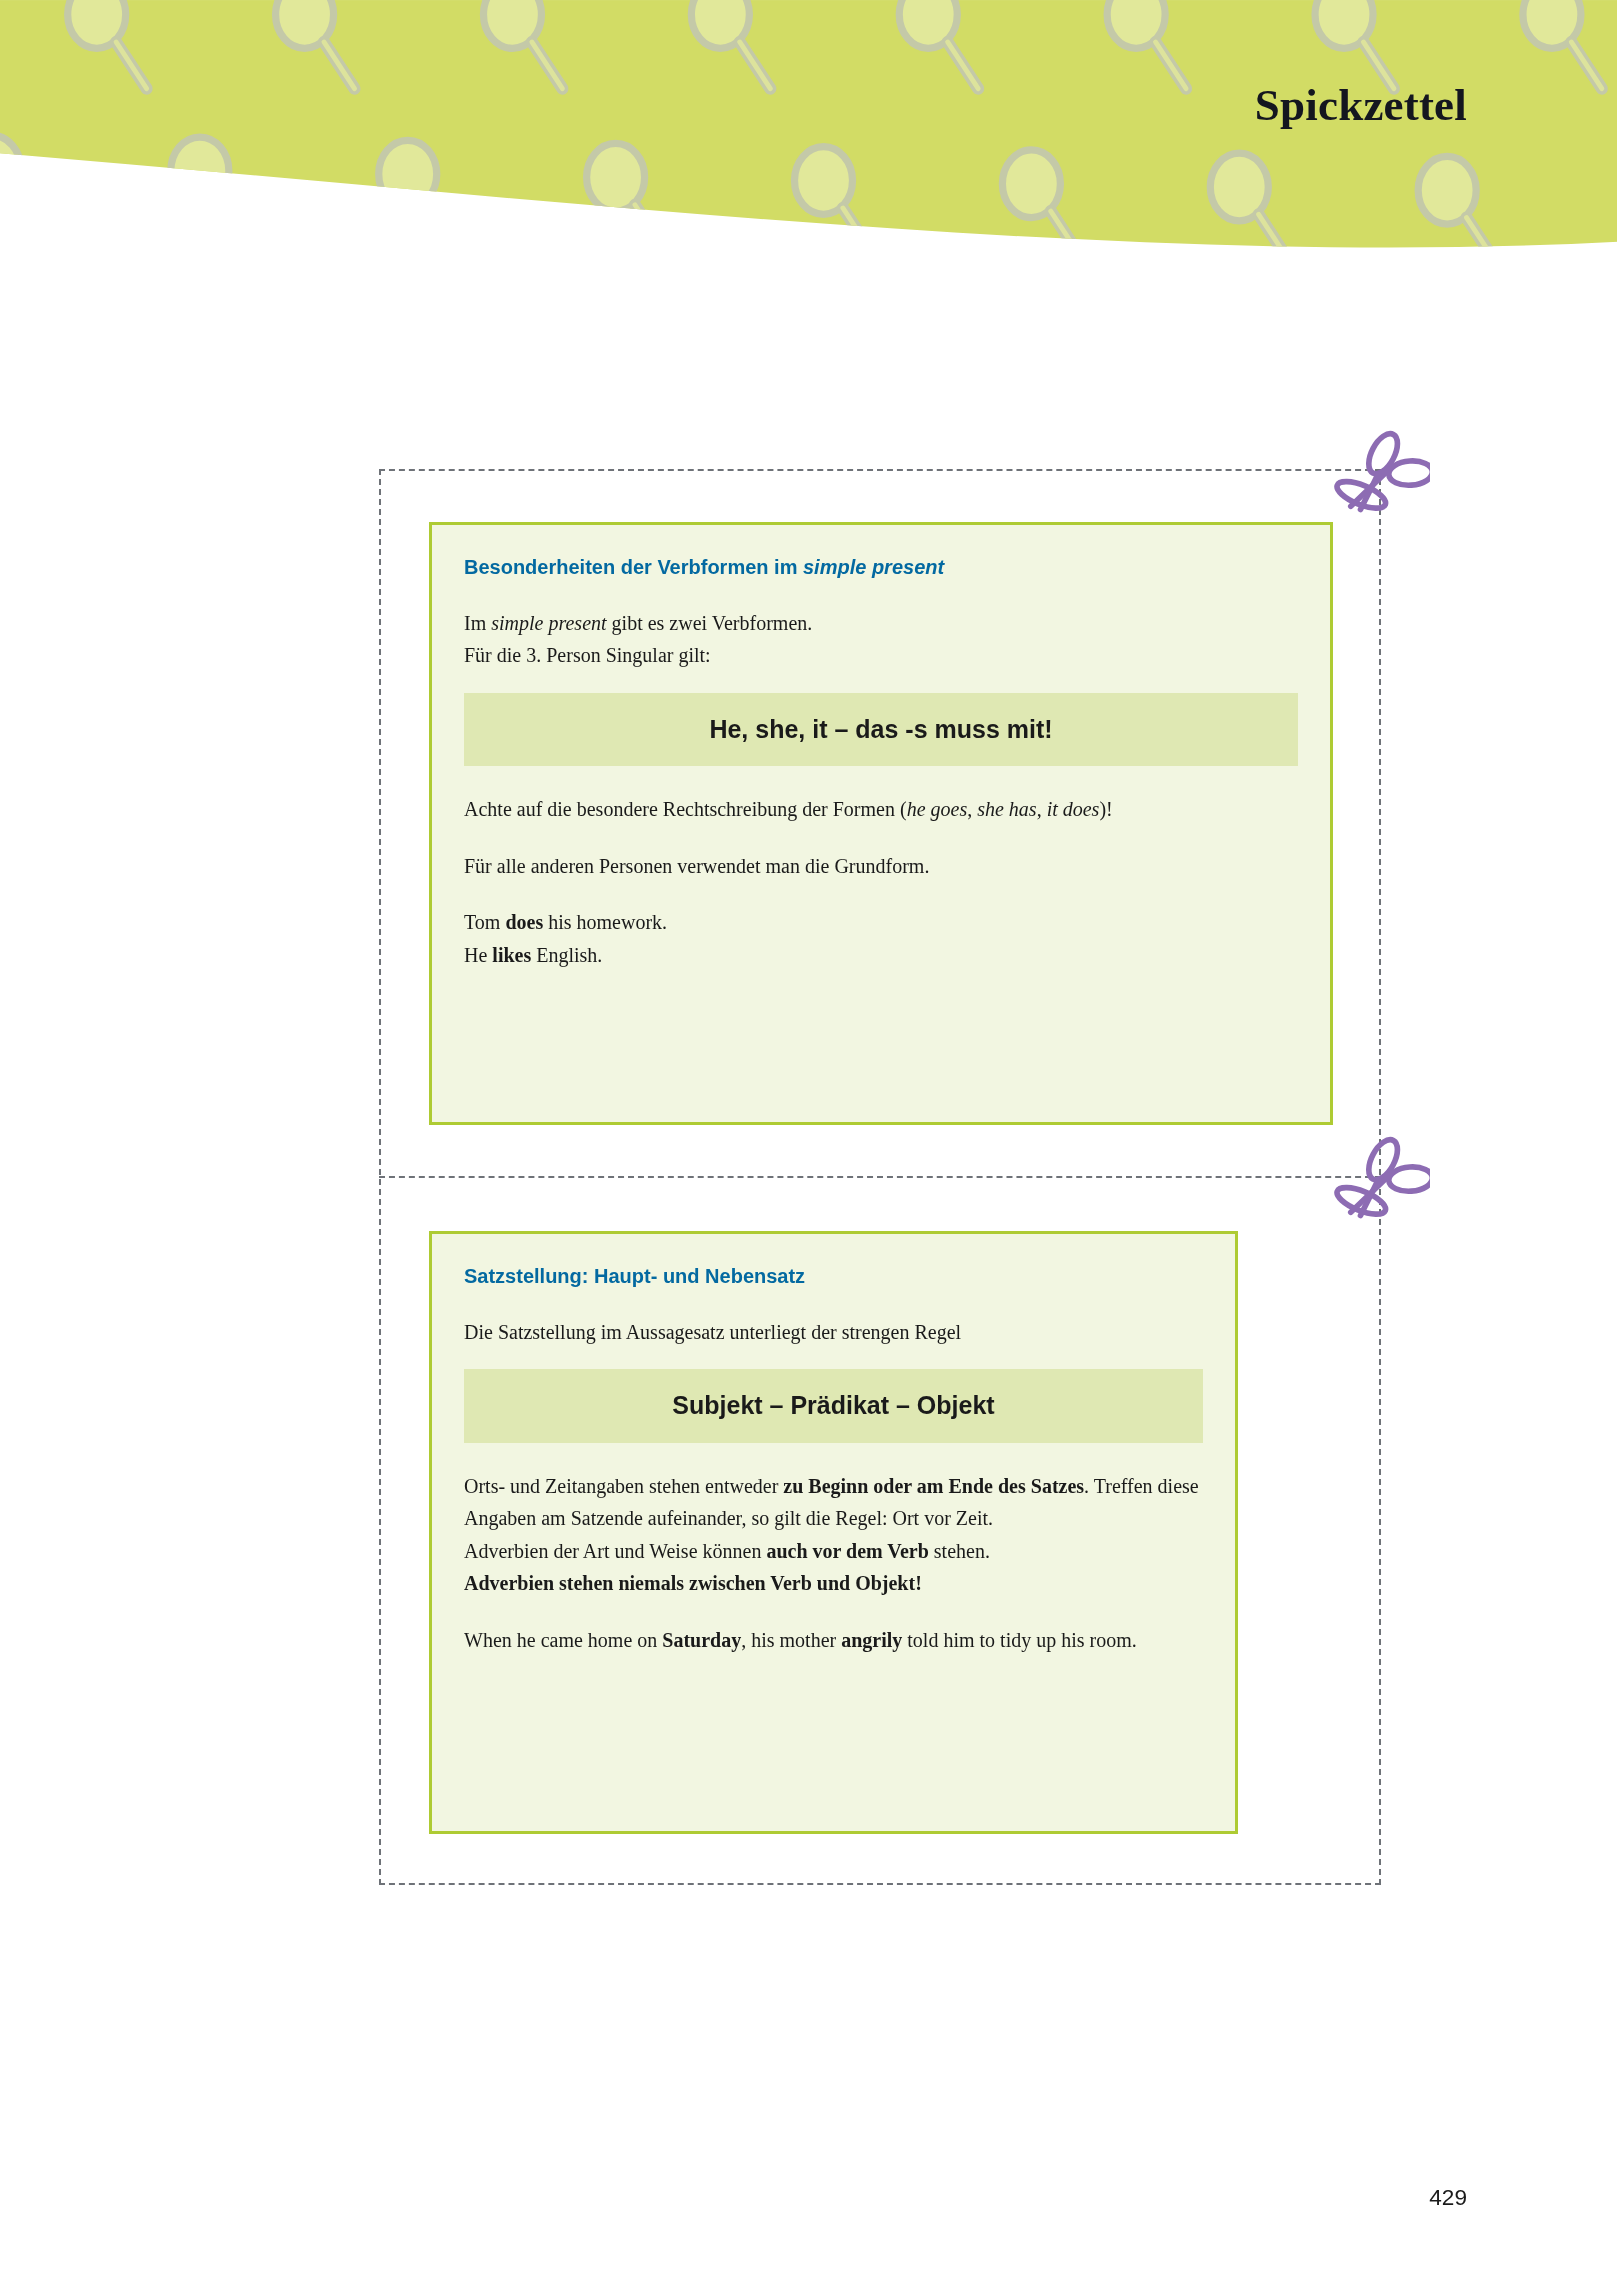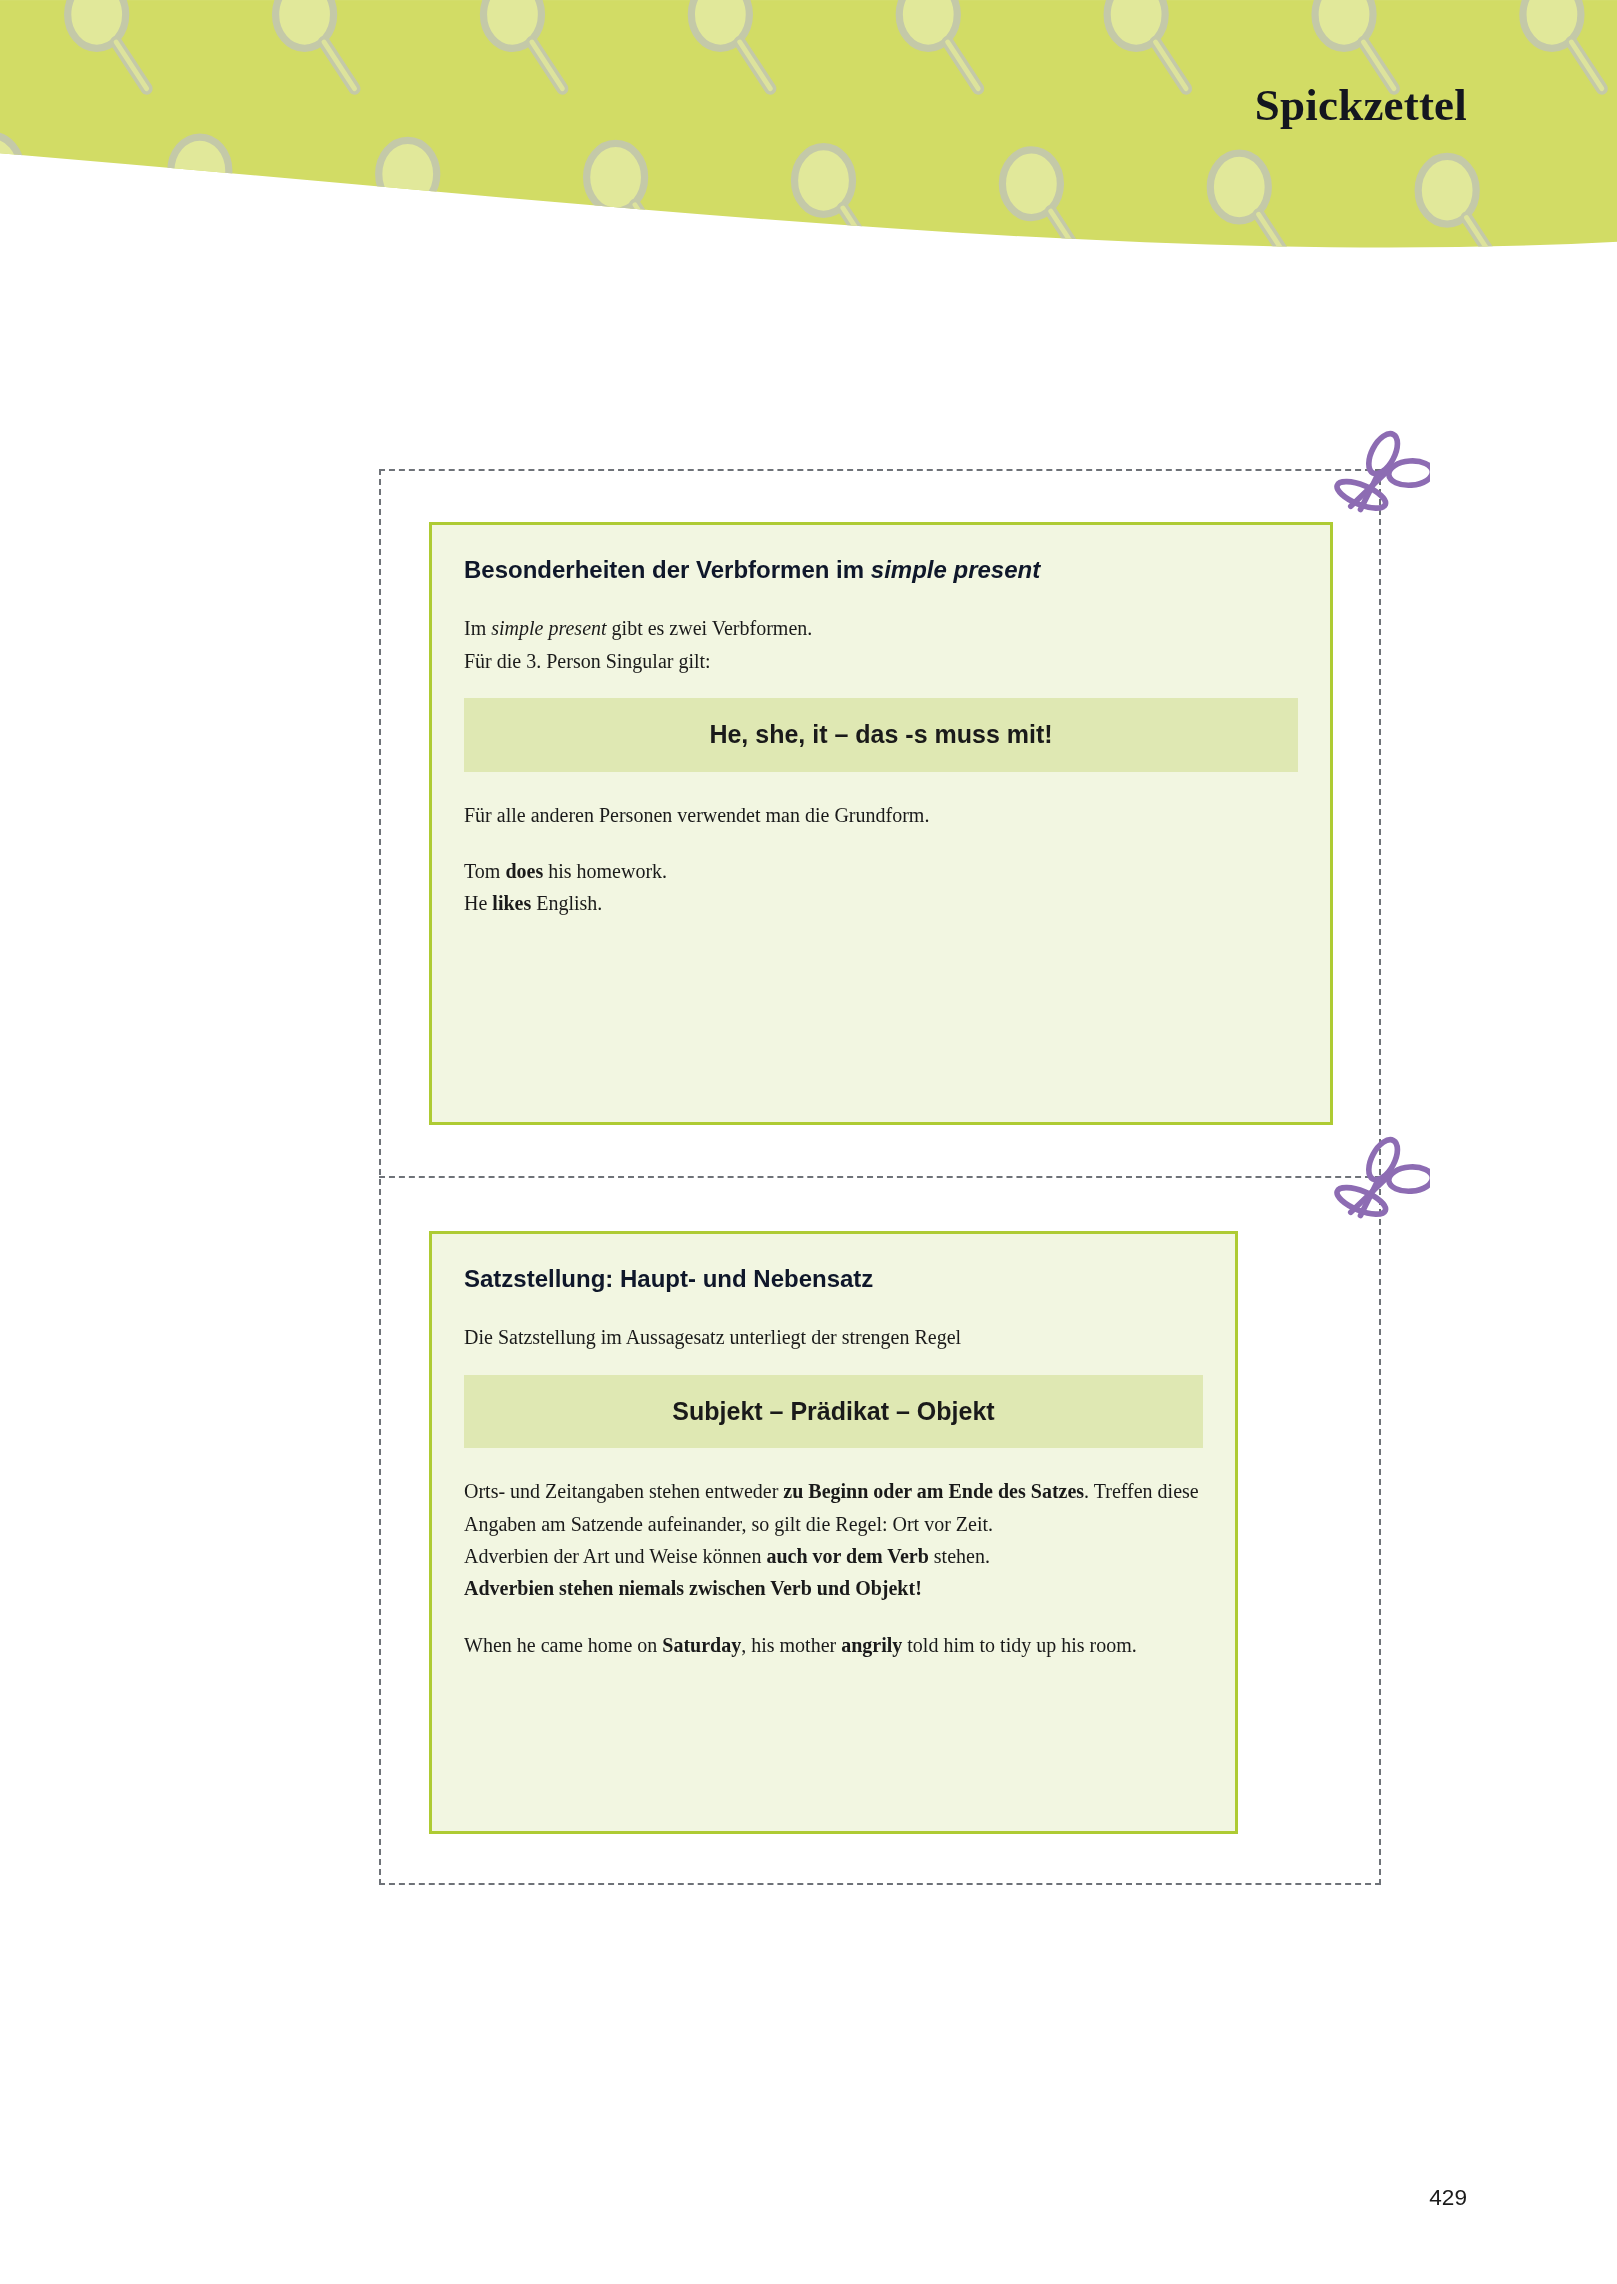--- a/index.html
+++ b/index.html
@@ -73,23 +73,23 @@
     position: absolute;
     box-sizing: border-box;
     background: #f2f6e1;
     border: 3.2px solid #aecb33;
     padding: 29px 32px 24px 32px;
   }
   .card-one   { left: 429px; top: 522px;  width: 904px; height: 603px; }
   .card-two   { left: 429px; top: 1231px; width: 809px; height: 603px; }
 
   .card-title {
-    font-size: 24px;
+    font-size: 20px;
     font-weight: 700;
-    color: #0f172a;
+    color: #0369a1;
     margin: 0 0 27px 0;
     line-height: 1.3;
   }
   .card-title em { font-style: italic; font-weight: 700; }
 
   .para {
     font-size: 20px;
     line-height: 1.62;
     margin: 0 0 24px 0;
     color: #1a1a1a;
@@ -192,20 +192,23 @@
     <span>Besonderheiten der Verbformen im </span><em>simple present</em>
   </div>
 
   <p class="para tight">
     <span>Im </span><em>simple present</em><span> gibt es zwei Verbformen.</span><br>
     <span>Für die 3. Person Singular gilt:</span>
   </p>
 
   <div class="rule-box">He, she, it – das -s muss mit!</div>
 
+  <p class="para">
+    <span>Achte auf die besondere Rechtschreibung der Formen (</span><em>he goes</em><span>, </span><em>she has</em><span>, </span><em>it does</em><span>)!</span>
+  </p>
 
   <p class="para">Für alle anderen Personen verwendet man die Grundform.</p>
 
   <p class="para">
     <span>Tom </span><strong>does</strong><span> his homework.</span><br>
     <span>He </span><strong>likes</strong><span> English.</span>
   </p>
 </div>
 
 <div class="card card-two">

